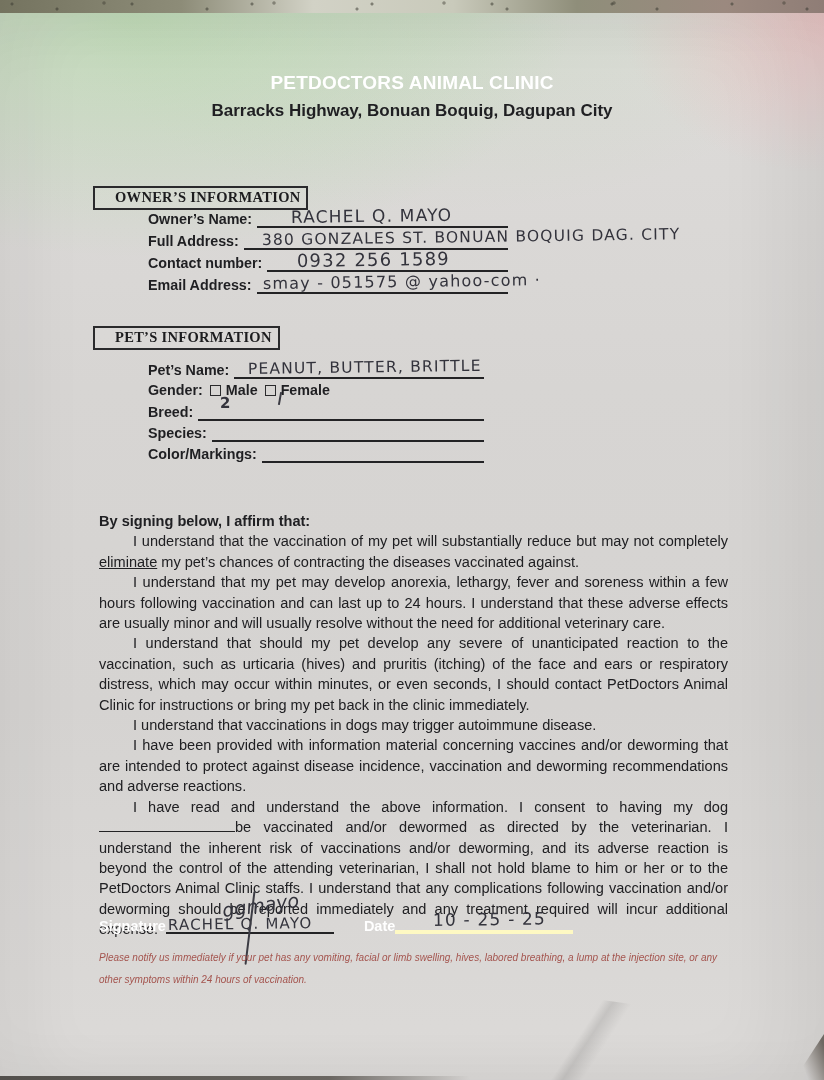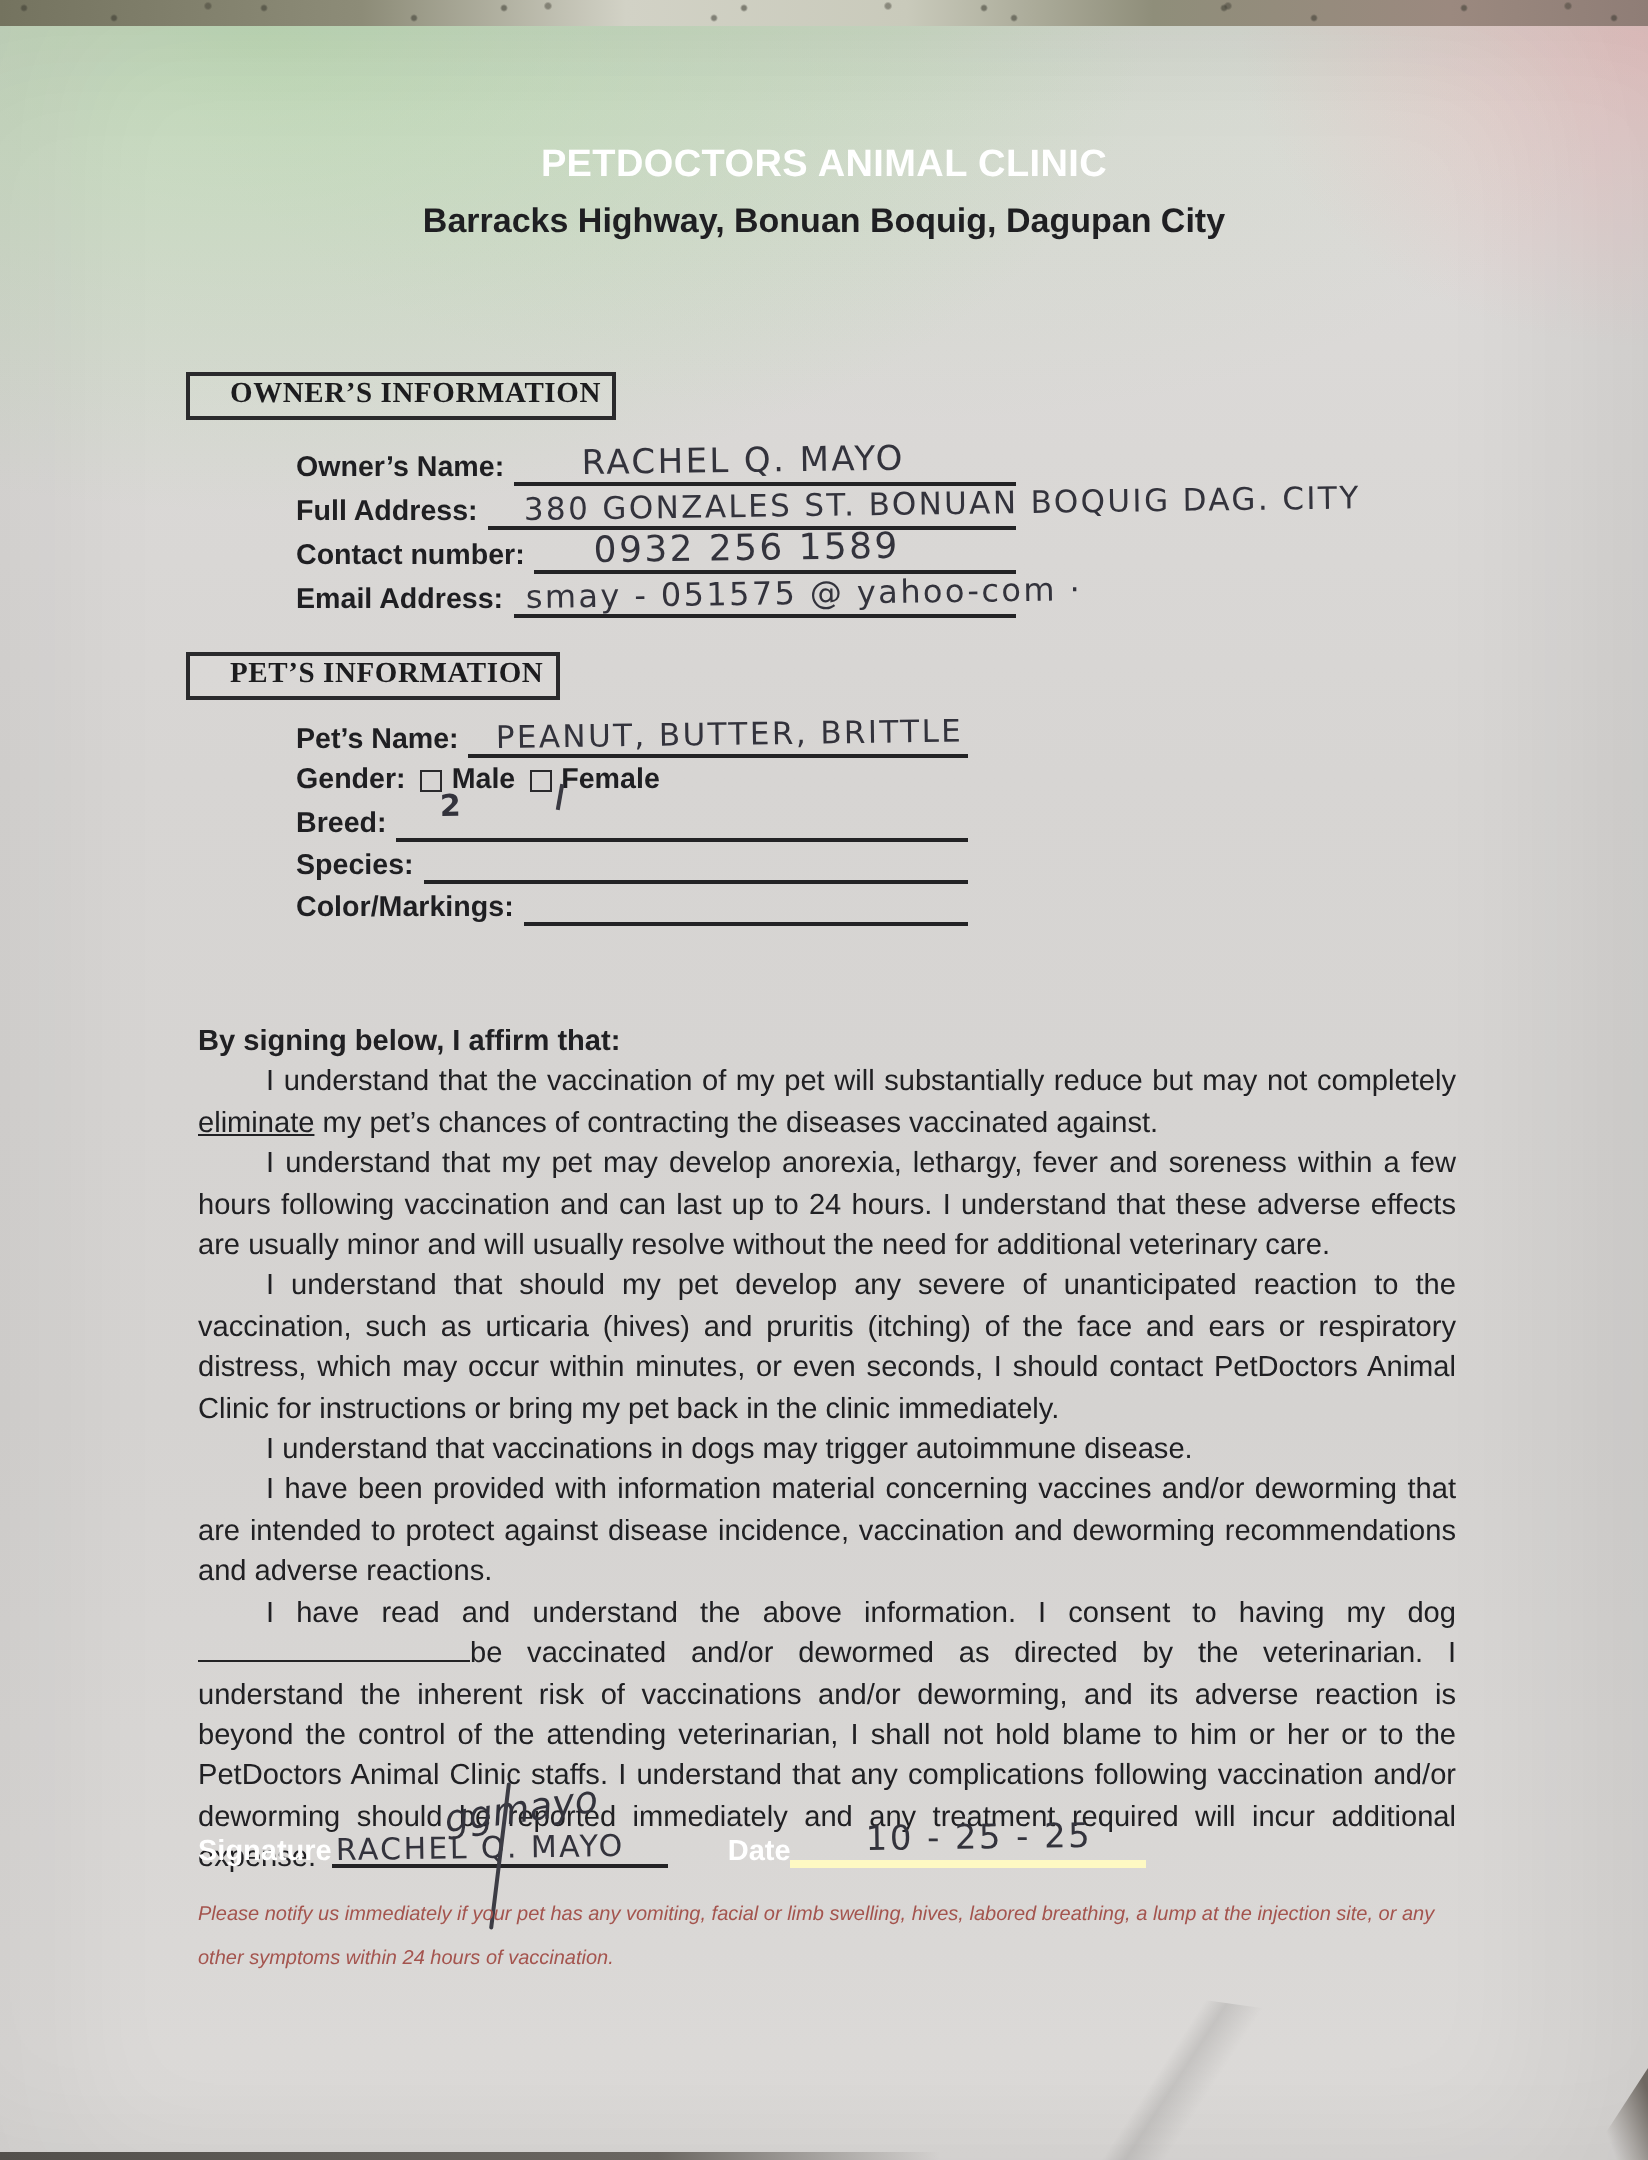--- a/index.html
+++ b/index.html
@@ -54,21 +54,21 @@
   }
   .section-box{
     position:absolute;display:inline-block;border:2px solid #2a2a2c;
     padding:1px 6px 2px 20px;font-family:"Liberation Serif",serif;
     font-weight:bold;font-size:14.5px;color:#1c1c1e;letter-spacing:.3px;
     background:rgba(255,255,255,.06);
   }
   #owner-box{left:93px;top:186px;}
   #pet-box{left:93px;top:326px;}
   .fields{position:absolute;display:flex;flex-direction:column;}
-  #owner-fields{left:148px;top:221px;width:360px;}
+  #owner-fields{left:148px;top:206px;width:360px;}
   #pet-fields{left:148px;top:358px;width:336px;}
   .frow{display:flex;align-items:flex-end;height:22px;position:relative;}
   #pet-fields .frow{height:21px;}
   .flabel{font-weight:bold;font-size:14.3px;color:#1f1f22;white-space:nowrap;padding-right:5px;line-height:1.1;}
   .fline{flex:1;border-bottom:2px solid #232325;position:relative;height:100%;}
   
   .hand{
     font-family:"DejaVu Sans",sans-serif;color:#33333c;white-space:nowrap;
     transform:rotate(-.8deg);transform-origin:left bottom;letter-spacing:1.2px;
   }

